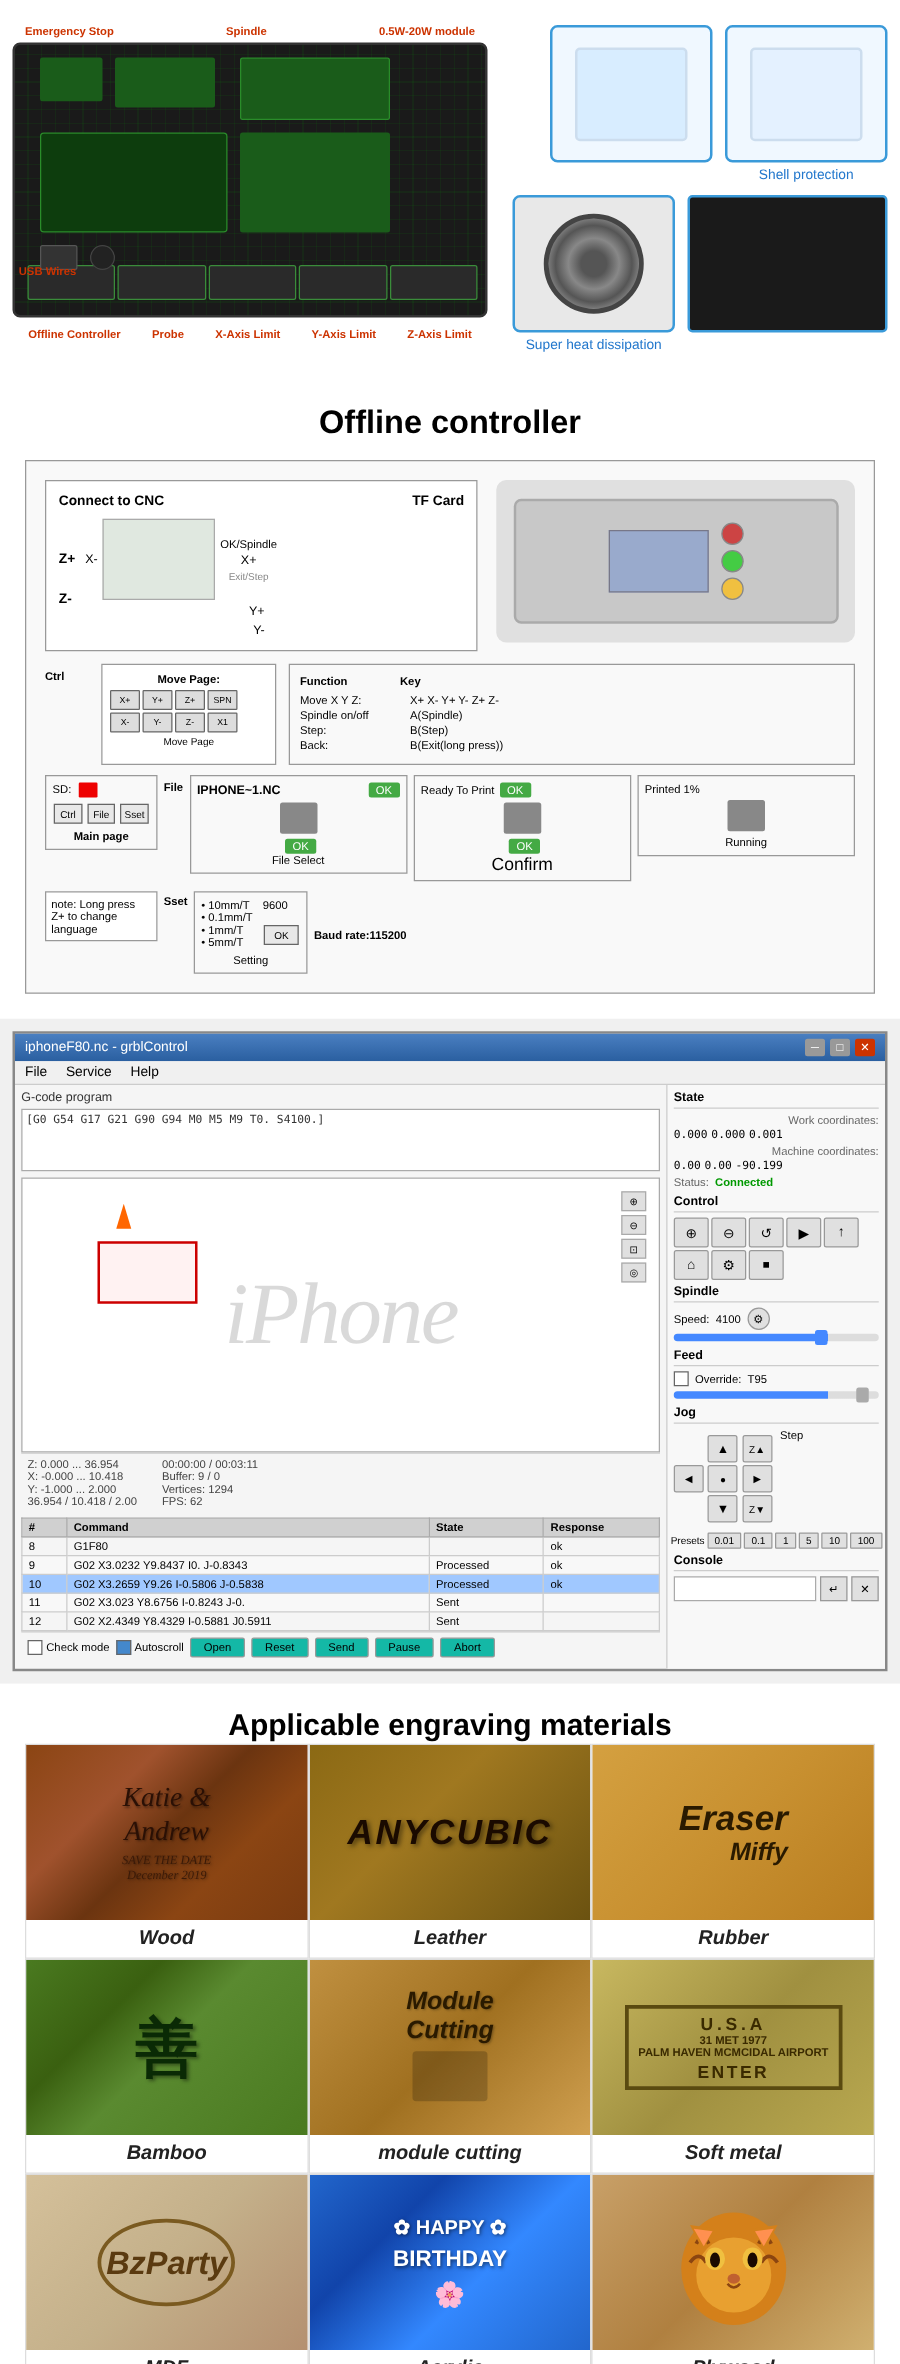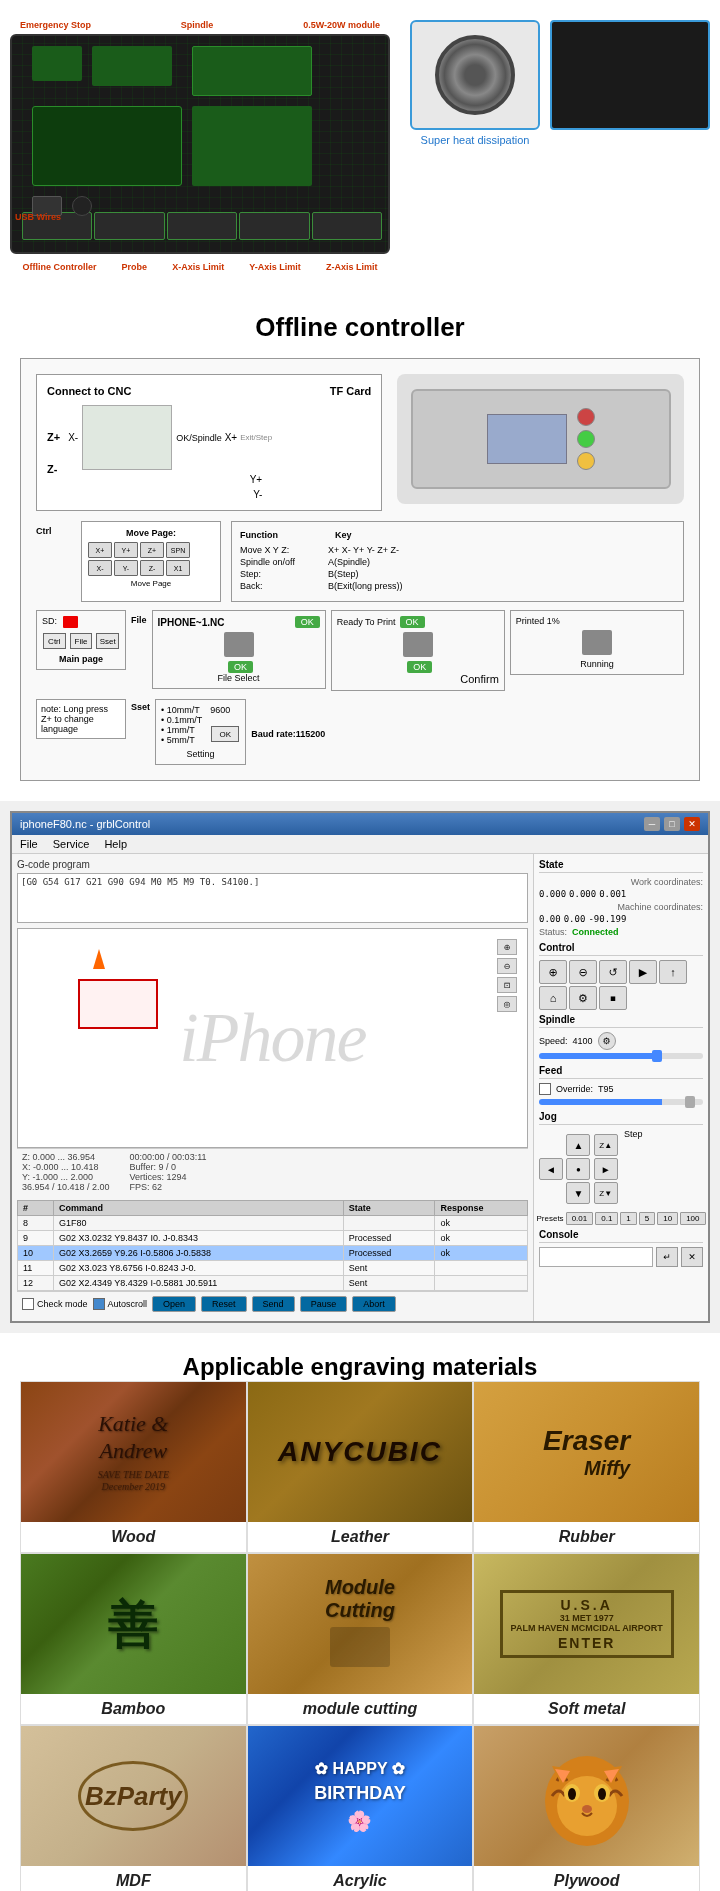--- a/index.html
+++ b/index.html
@@ -238,21 +238,20 @@
 
     .ctrl-function-table {
       border: 1px solid #999;
       padding: 8px;
       font-size: 9px;
       flex: 1;
     }
 
     .func-title-row {
       display: flex;
-      gap: 15px;
       font-weight: bold;
       margin-bottom: 5px;
     }
 
     .func-row {
       display: flex;
       gap: 8px;
       margin-bottom: 2px;
     }
 
@@ -535,21 +534,21 @@
 
     .checkbox-mock {
       width: 12px;
       height: 12px;
       border: 1px solid #666;
       background: #fff;
     }
 
     .grbl-action-btn {
       padding: 2px 10px;
-      background: #0369a1;
+      background: #14b8a6;
       border: 1px solid #999;
       font-size: 9px;
       cursor: pointer;
       border-radius: 2px;
     }
 
     .grbl-right {
       width: 175px;
       border-left: 1px solid #ccc;
       padding: 5px;
@@ -835,20 +834,33 @@
           <span>Y-Axis Limit</span>
           <span>Z-Axis Limit</span>
         </div>
         <div style="font-size:9px; color:#cc3300; font-weight:bold; position:absolute; left:5px; bottom:50px;">
           <span>USB Wires</span>
         </div>
       </div>
     </div>
 
     <div class="hardware-right">
+      <div class="protection-row">
+        <div class="shell-item">
+          <div class="shell-box">
+            <div class="shell-inner"></div>
+          </div>
+        </div>
+        <div class="shell-item">
+          <div class="shell-box">
+            <div class="shell-inner" style="background:rgba(210,230,255,0.4);"></div>
+          </div>
+          <div class="shell-label">Shell protection</div>
+        </div>
+      </div>
       <div class="dissipation-row">
         <div class="fan-item">
           <div class="fan-box">
             <div class="fan-circle"></div>
           </div>
           <div class="dissipation-label">Super heat dissipation</div>
         </div>
         <div class="board-mini"></div>
       </div>
     </div>
@@ -869,21 +881,21 @@
         </div>
         <div class="ctrl-buttons-area">
           <div class="ctrl-left">
             <span>Z+</span>
             <span>Z-</span>
           </div>
           <div style="display:flex; flex-direction:column; gap:4px; align-items:center;">
             <div style="display:flex; gap:4px; align-items:center; font-size:10px;">
               <span>X-</span>
               <div style="width:90px; height:65px; background:#e0e8e0; border:1px solid #aaa;"></div>
-              <div style="display:flex; gap:3px; align-items:center;">
+              <div style="display:flex; flex-direction:column; gap:3px; align-items:center;">
                 <span style="font-size:9px;">OK/Spindle</span>
                 <span>X+</span>
                 <div style="font-size:8px; color:#888;">Exit/Step</div>
               </div>
             </div>
             <div style="display:flex; justify-content:flex-end; padding-right:10px; width:100%; font-size:10px;">
               <span style="margin-left:50px;">Y+</span>
             </div>
             <div style="display:flex; justify-content:flex-end; padding-right:10px; width:100%; font-size:10px;">
               <span style="margin-left:50px;">Y-</span>
@@ -979,21 +991,21 @@
 
       <div class="file-select-box">
         <div style="display:flex; align-items:center;">
           <span>Ready To Print</span>
           <span class="ok-btn">OK</span>
         </div>
         <div class="print-icon"></div>
         <div style="display:flex; justify-content:center; margin-top:2px;">
           <span class="ok-btn">OK</span>
         </div>
-        <div style="font-size:11px; text-align:right;">Confirm</div>
+        <div style="font-size:14px; text-align:center;">Confirm</div>
       </div>
 
       <div class="file-select-box">
         <div style="display:flex; align-items:center;">
           <span>Printed 1%</span>
         </div>
         <div class="print-icon"></div>
         <div style="font-size:9px; text-align:center;">Running</div>
       </div>
     </div>

